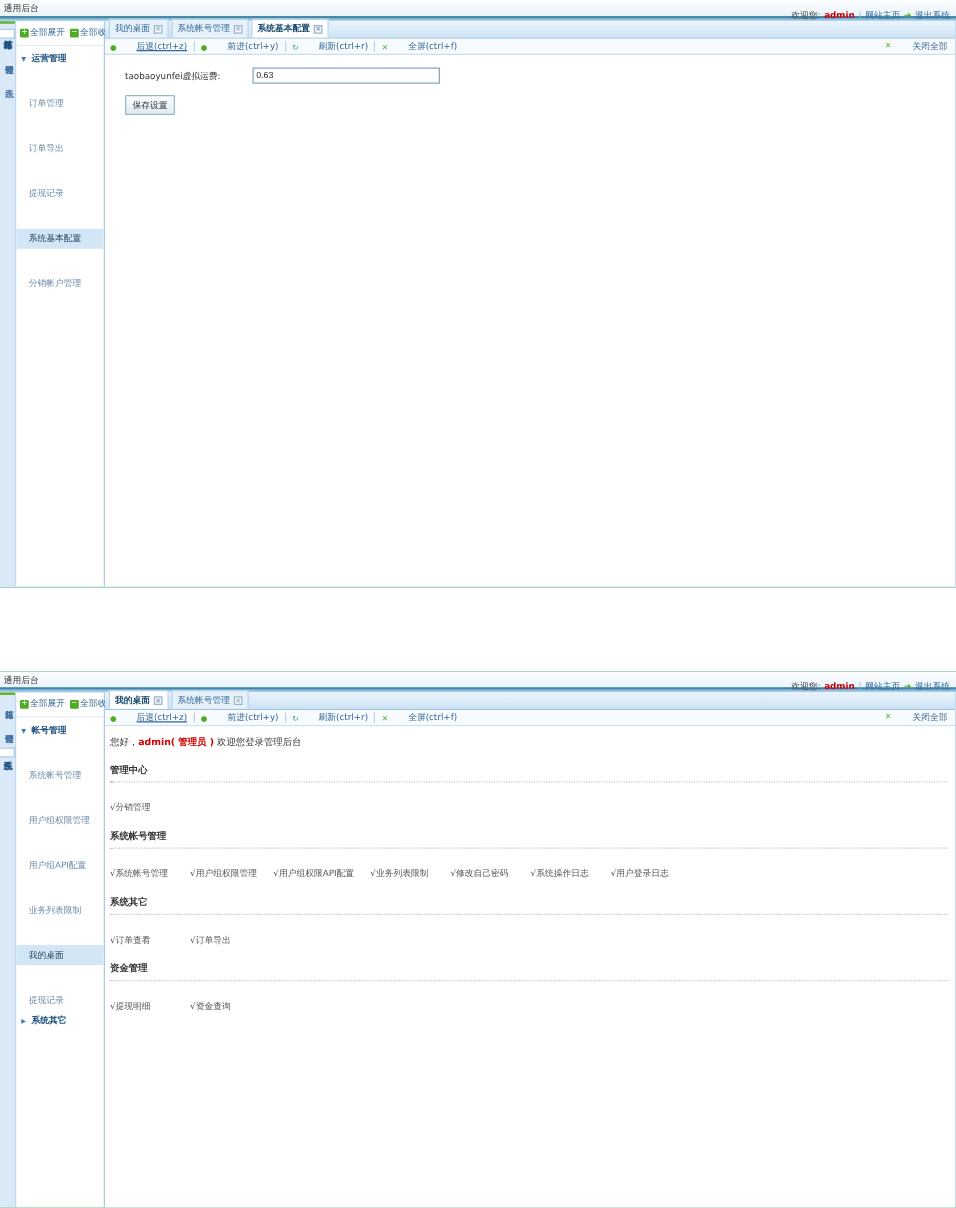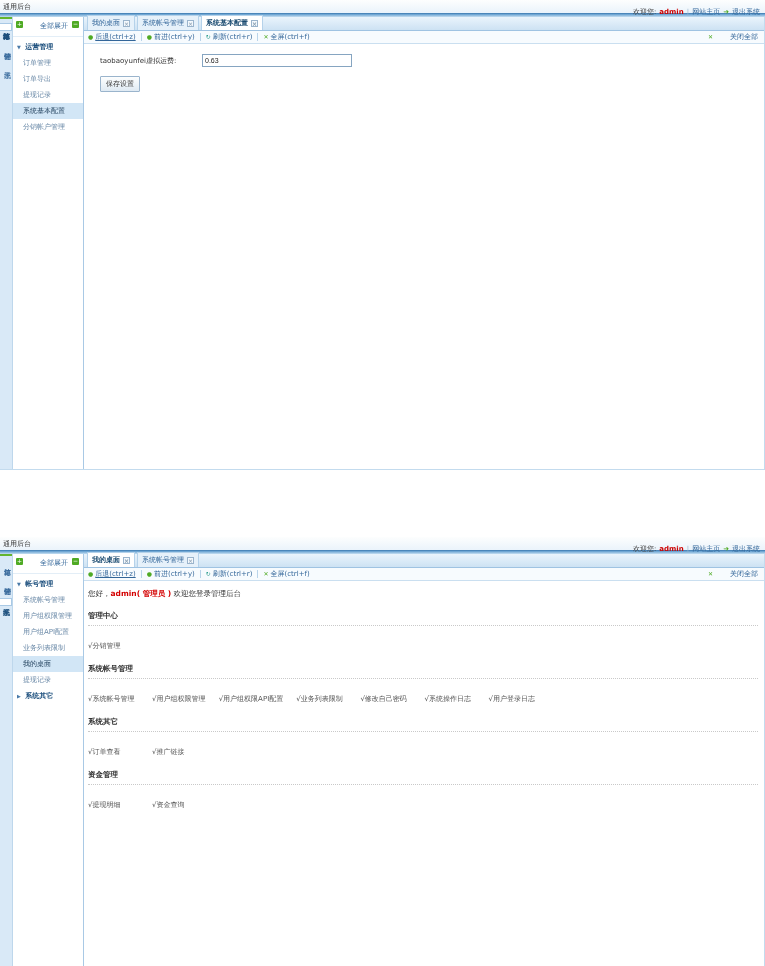--- a/index.html
+++ b/index.html
@@ -31,44 +31,44 @@
                   display:flex; flex-direction:column; align-items:center; padding-top:4px; }
   .vtab { writing-mode:vertical-rl; text-orientation:upright; font-size:7px; line-height:11px;
           color:#336699; padding:3px 0; margin-bottom:13px; cursor:pointer; width:12px; text-align:center; }
   .vtab.active { background:#ffffff; color:#1c4f7d; font-weight:bold;
                  border:1px solid #a9c9e5; border-left:none; }
 
   
   .side-panel { width:72px; background:#ffffff; border-right:1px solid #a9c9e5;
                 border-left:1px solid #bed7ec; font-size:7px; }
   .panel-actions { display:flex; gap:4px; padding:4px 2px 5px 3px; border-bottom:1px solid #e3eef7; }
-  .pa { color:#336699; cursor:pointer; display:flex; gap:17px; white-space:nowrap; }
+  .pa { color:#336699; cursor:pointer; display:flex; align-items:center; gap:1px; white-space:nowrap; }
   .gicon { font-style:normal; width:7px; height:7px; line-height:6px; text-align:center;
            background:#4faa24; color:#fff; font-size:6px; border-radius:1px; display:inline-block; }
   .tree { padding:2px 0; }
   .tree-group { color:#1c4f7d; font-weight:bold; padding:3px 2px 3px 4px; cursor:pointer; white-space:nowrap; }
   .tg-arrow { font-size:5px; color:#4a7aa8; margin-right:2px; }
-  .tree-item { color:#6b8aa8; padding:3px 2px 3px 10px; cursor:pointer; white-space:nowrap; }
+  .tree-item { color:#6b8aa8; padding:3px 2px 3px 10px; cursor:pointer; white-space:nowrap;margin-top:20px; }
   .tree-item.selected { background:#d2e6f6; color:#24435f; }
 
   
   .content { flex:1; display:flex; flex-direction:column; background:#fff; min-width:0; }
   .tab-bar { height:14px; background:linear-gradient(#eaf4fc,#cde2f3);
              border-bottom:1px solid #9fc3e2; display:flex; align-items:flex-end;
              padding-left:3px; gap:2px; }
   .ctab { display:flex; align-items:center; gap:3px; font-size:7px; color:#336699;
           background:#e6f1fa; border:1px solid #b5d2ea; border-bottom:none;
           padding:2px 4px; cursor:pointer; white-space:nowrap; }
   .ctab.active { background:#ffffff; color:#17486e; font-weight:bold; }
   .ctab-close { width:7px; height:7px; line-height:6px; font-size:6px; text-align:center;
                 border:1px solid #9ab4cc; color:#7b93a8; background:#f4f9fd; cursor:pointer; }
 
   .toolbar { height:13px; background:#f7fbfe; border-bottom:1px solid #cadff0;
              display:flex; align-items:center; padding:0 6px 0 4px; font-size:7px; }
-  .titem { display:flex; align-items:center; gap:2px; color:#336699; cursor:pointer; white-space:nowrap; }
+  .titem { display:flex; align-items:flex-end; gap:16px; color:#336699; cursor:pointer; white-space:nowrap; }
   .titem .u { text-decoration:underline; }
   .tic { font-style:normal; font-size:6px; line-height:6px; }
   .tic.green { color:#4faa24; }
   .tic.teal { color:#2e9e8f; }
   .tsep { width:0; height:8px; border-left:1px solid #b9d4ea; margin:0 5px; }
   .toolbar-right { margin-left:auto; display:flex; align-items:center; gap:17px;
                    color:#336699; cursor:pointer; font-size:7px; }
 
   .cbody { flex:1; background:#fff; overflow:hidden; }
 
@@ -307,21 +307,21 @@
               <span class="sec-item">√修改自己密码</span>
               <span class="sec-item">√系统操作日志</span>
               <span class="sec-item">√用户登录日志</span>
             </div>
           </div>
 
           <div class="section">
             <div class="sec-title">系统其它</div>
             <div class="sec-items">
               <span class="sec-item">√订单查看</span>
-              <span class="sec-item">√推广链接</span>
+              <span class="sec-item">√订单导出</span>
             </div>
           </div>
 
           <div class="section">
             <div class="sec-title">资金管理</div>
             <div class="sec-items">
               <span class="sec-item">√提现明细</span>
               <span class="sec-item">√资金查询</span>
             </div>
           </div>

